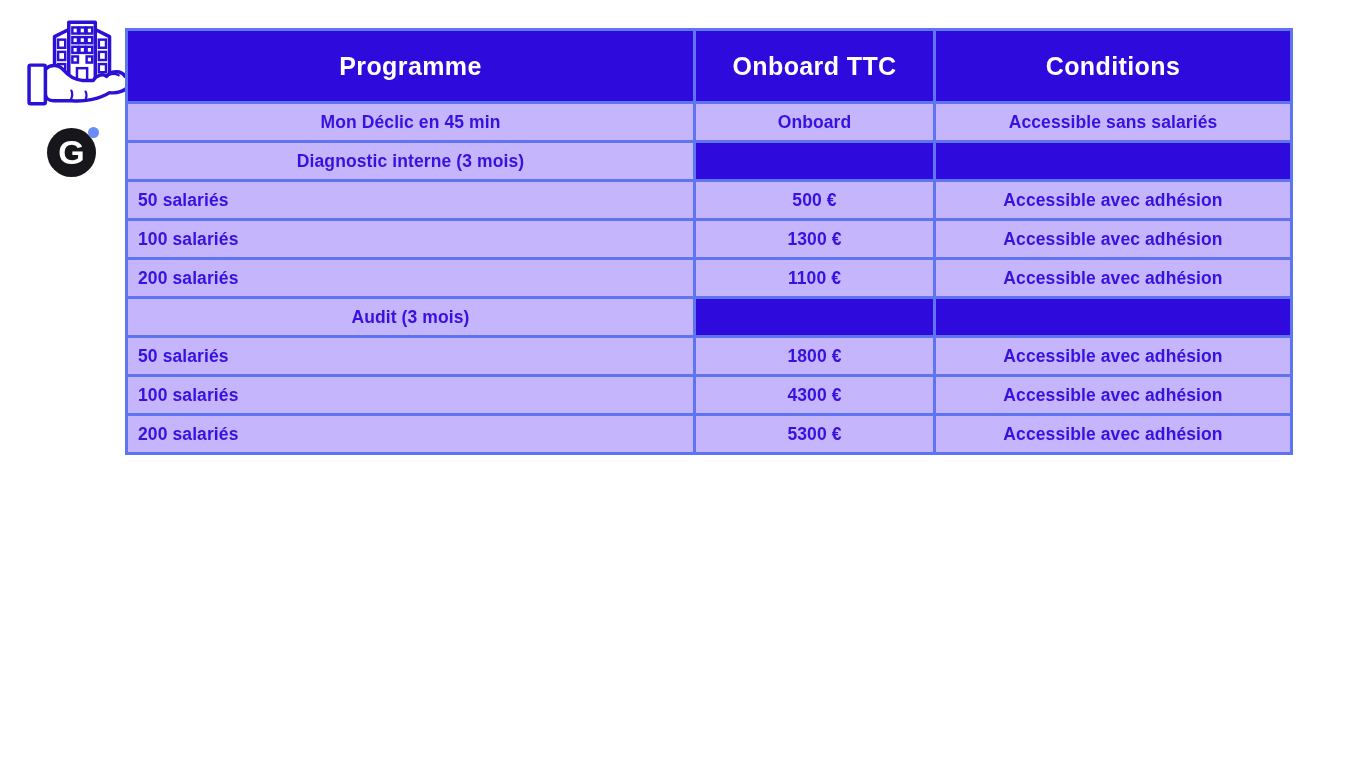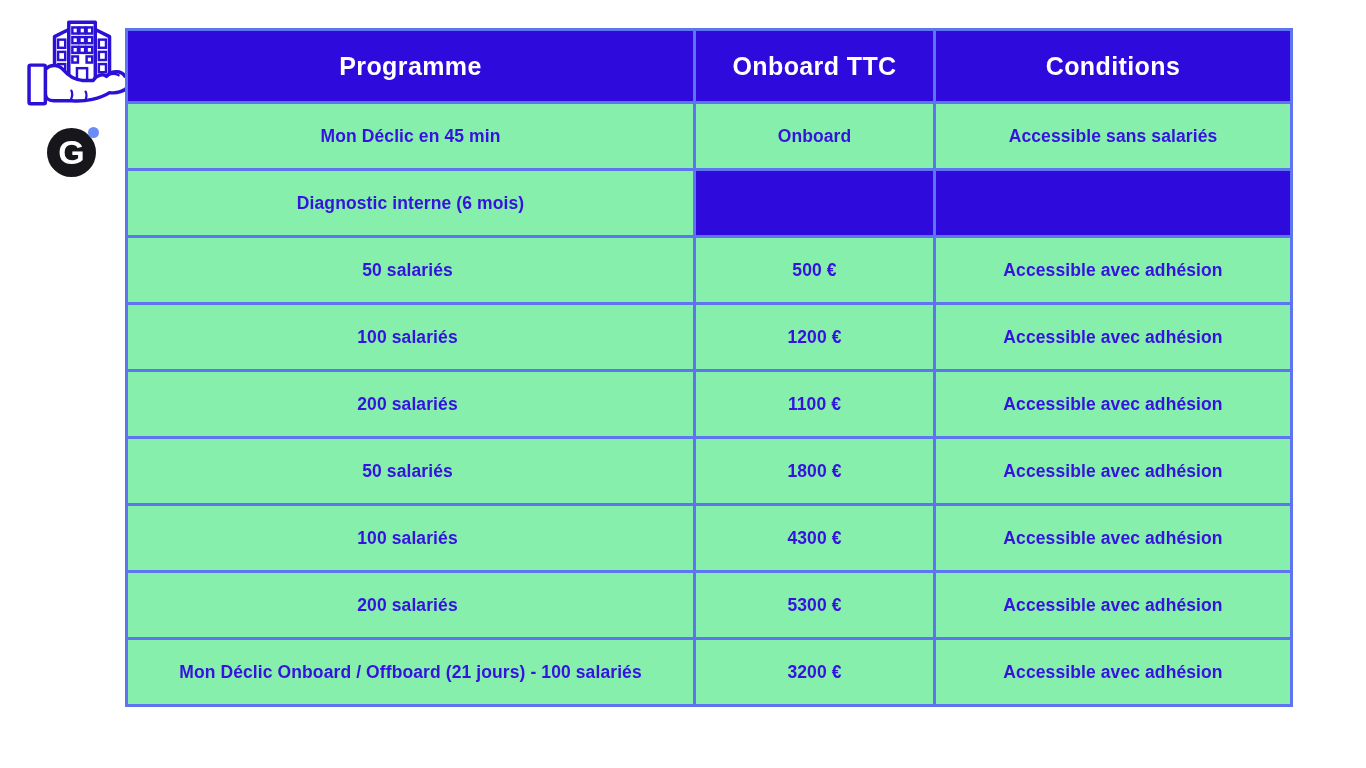--- a/index.html
+++ b/index.html
@@ -39,43 +39,43 @@
   }
   .brand-g .g-dot{
     position:absolute;right:0;top:0;width:11px;height:11px;border-radius:50%;
     background:var(--logo-dot-blue);
   }
 
   
   table.pricing{
     position:absolute;left:125px;top:28px;width:1165px;
     border-collapse:collapse;table-layout:fixed;
-    background:#86efac;
+    background:#c4b5fd;
   }
   .col-programme{width:568px;}
   .col-tarifs{width:240px;}
   .col-conditions{width:357px;}
   table.pricing th, table.pricing td{
     border:3px solid var(--border-blue);
   }
   table.pricing th{
     height:73px;
     background:var(--deep-blue);
     color:#ffffff;
     font-size:25px;font-weight:800;letter-spacing:.4px;
     text-align:center;vertical-align:middle;
   }
   table.pricing td{
-    height:67px;
+    height:39px;
     color:var(--text-blue);
     font-size:17.5px;font-weight:700;letter-spacing:.1px;
     text-align:center;vertical-align:middle;
     padding:0 10px;
   }
-  table.pricing td.right{text-align:center;padding-right:16px;}
+  table.pricing td.right{text-align:left;padding-right:16px;}
   table.pricing td.center{text-align:center;}
   table.pricing td.filled{background:var(--deep-blue);}
 </style>
 </head>
 <body>
 
 <div class="stage">
 
   <div class="brand-hand">
     <svg viewBox="0 0 106 100" width="108" height="102" aria-hidden="true">
@@ -154,55 +154,55 @@
         <th>Conditions</th>
       </tr>
     </thead>
     <tbody>
         <tr>
           <td class="center">Mon Déclic en 45 min</td>
           <td class="center">Onboard</td>
           <td class="center">Accessible sans salariés</td>
         </tr>
         <tr>
-          <td class="center">Diagnostic interne (6 mois)</td>
+          <td class="center">Diagnostic interne (3 mois)</td>
           <td class="center filled"></td>
           <td class="center filled"></td>
         </tr>
         <tr>
           <td class="right">50 salariés</td>
           <td class="center">500 €</td>
           <td class="center">Accessible avec adhésion</td>
         </tr>
         <tr>
           <td class="right">100 salariés</td>
-          <td class="center">1200 €</td>
+          <td class="center">1300 €</td>
           <td class="center">Accessible avec adhésion</td>
         </tr>
         <tr>
           <td class="right">200 salariés</td>
           <td class="center">1100 €</td>
           <td class="center">Accessible avec adhésion</td>
         </tr>
         <tr>
+          <td class="center">Audit (3 mois)</td>
+          <td class="center filled"></td>
+          <td class="center filled"></td>
+        </tr>
+        <tr>
           <td class="right">50 salariés</td>
           <td class="center">1800 €</td>
           <td class="center">Accessible avec adhésion</td>
         </tr>
         <tr>
           <td class="right">100 salariés</td>
           <td class="center">4300 €</td>
           <td class="center">Accessible avec adhésion</td>
         </tr>
         <tr>
           <td class="right">200 salariés</td>
           <td class="center">5300 €</td>
           <td class="center">Accessible avec adhésion</td>
         </tr>
-        <tr>
-          <td class="center">Mon Déclic Onboard / Offboard (21 jours) - 100 salariés</td>
-          <td class="center">3200 €</td>
-          <td class="center">Accessible avec adhésion</td>
-        </tr>
       </tbody>
   </table>
 
 </div>
 
 </body></html>

